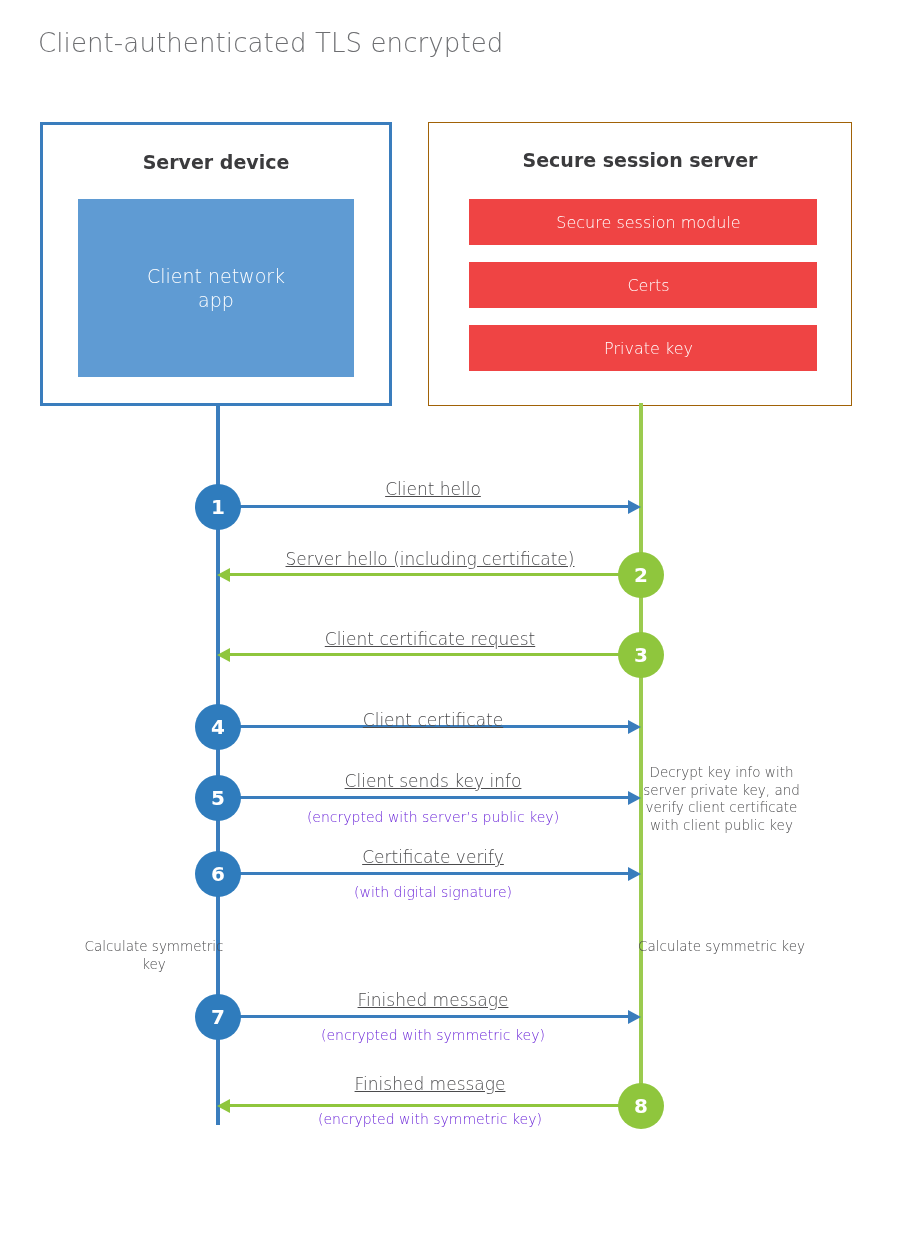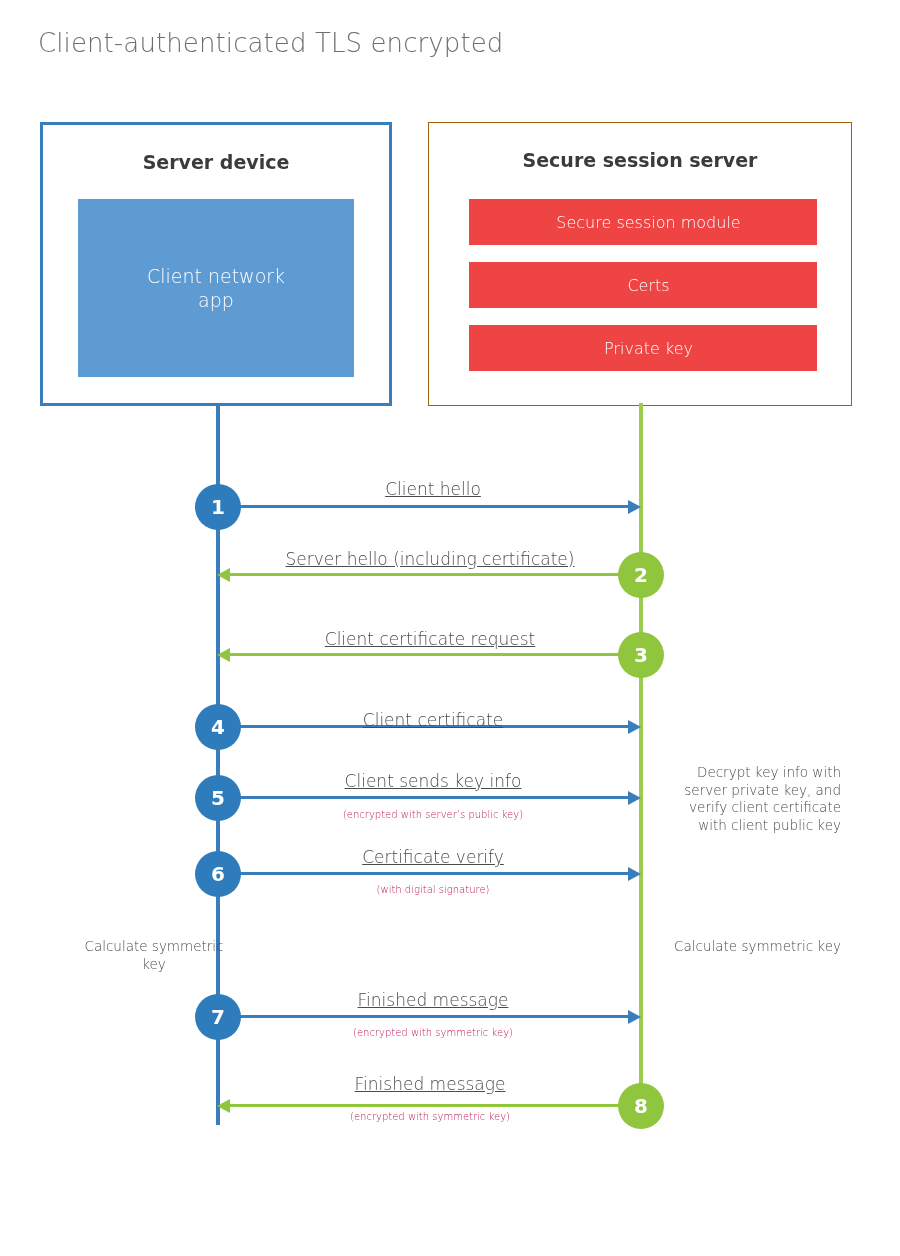--- a/index.html
+++ b/index.html
@@ -148,33 +148,33 @@
     text-align: center;
     font-size: 17px;
     font-weight: 300;
     color: #4b4b4d;
     white-space: nowrap;
     text-decoration: underline;
   }
   .msg-sublabel {
     position: absolute;
     text-align: center;
-    font-size: 10px;
-    font-weight: 300;
-    color: #be185d;
+    font-size: 14px;
+    font-weight: 300;
+    color: #6d28d9;
     white-space: nowrap;
   }
   .side-note {
     position: absolute;
     font-size: 13.5px;
     font-weight: 300;
     color: #4b4b4d;
     line-height: 1.3;
   }
-  .side-note.right { left: 666px; width: 175px; text-align: right; }
+  .side-note.right { left: 634px; width: 175px; text-align: center; }
   .side-note.left  { left: 84px;  width: 140px; text-align: center; }
 </style>
 </head>
 <body>
 
 <div id="diagram-root">
 
   <div id="page-title">Client-authenticated TLS encrypted</div>
 
   <div class="party-box" id="client-box">

